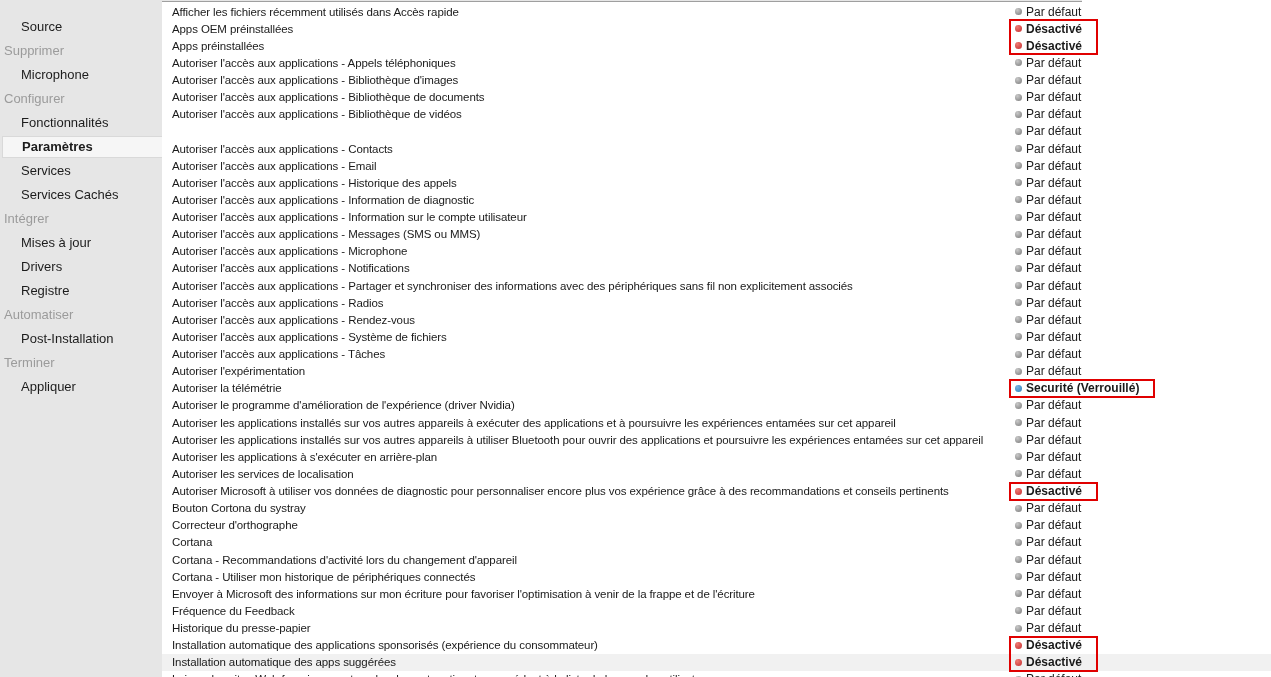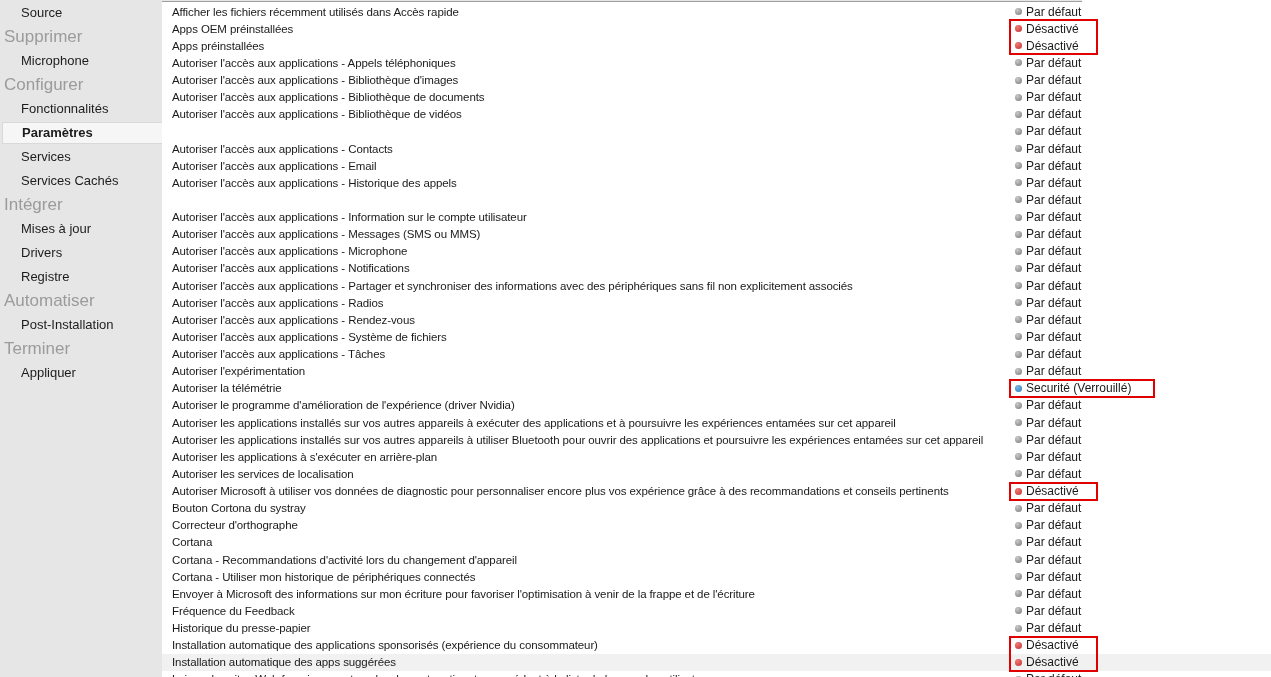--- a/index.html
+++ b/index.html
@@ -2,23 +2,23 @@
 <html><head>
 <meta charset="utf-8">
 <style>
   * { margin:0; padding:0; box-sizing:border-box; }
   html,body { width:1271px; height:677px; overflow:hidden; background:#fff;
               font-family:"Liberation Sans","DejaVu Sans",sans-serif; }
   body { position:relative; }
 
   
   .sidebar { position:absolute; left:0; top:0; width:190px; height:677px;
-             background:#e6e6e6; border-right:1px solid #9f9f9f; padding-top:1px; }
+             background:#e6e6e6; border-right:1px solid #9f9f9f; padding-top:15px; }
   .sb-section { height:24px; line-height:24px; padding-left:4px;
-                font-size:17px; color:#9b9b9b; }
+                font-size:13px; color:#9b9b9b; }
   .sb-item { height:24px; line-height:24px; padding-left:21px;
              font-size:13px; color:#1c1c1c; cursor:default; }
   .sb-item.selected { height:22px; line-height:20px; margin:1px 14px 1px 2px;
                       padding-left:19px; font-weight:bold; background:#f6f6f6;
                       border:1px solid #d9d9d9; }
 
   
   .main { position:absolute; left:162px; top:0; width:920px; height:677px;
           background:#fff; }
   .main-topband { height:2px; background:#e6e6e6; border-bottom:1px solid #9f9f9f; }
@@ -29,21 +29,21 @@
   .setting-label { position:absolute; left:10px; top:0; height:100%;
                    display:flex; align-items:center; font-size:11.5px;
                    color:#1a1a1a; white-space:nowrap; letter-spacing:-0.1px; }
   .status { position:absolute; left:853px; top:0; height:100%;
             display:flex; align-items:center; gap:4px; white-space:nowrap; }
   .dot { width:7px; height:7px; border-radius:50%; flex:0 0 7px; }
   .status.default  .dot { background:radial-gradient(circle at 35% 30%, #c9c9c9, #8d8d8d 75%); }
   .status.disabled .dot { background:radial-gradient(circle at 35% 30%, #ef7a72, #cf4040 75%); }
   .status.security .dot { background:radial-gradient(circle at 35% 30%, #7ab4e0, #3d8bc4 75%); }
   .status-text { font-size:12px; color:#1a1a1a; }
-  .status.disabled .status-text, .status.security .status-text { font-weight:normal; }
+  .status.disabled .status-text, .status.security .status-text { font-weight:bold; }
 
   
   .anno { position:absolute; border:2px solid #e00000; background:transparent;
           pointer-events:none; z-index:5; }
 </style>
 </head>
 <body>
 
 <nav class="sidebar">
     <div class="sb-item">Source</div>
@@ -137,20 +137,21 @@
         </div>
       </div>
       <div class="row">
         <span class="setting-label">Autoriser l'accès aux applications - Historique des appels</span>
         <div class="status default">
           <span class="dot"></span>
           <span class="status-text">Par défaut</span>
         </div>
       </div>
       <div class="row">
+        <span class="setting-label">Autoriser l'accès aux applications - Information de diagnostic</span>
         <div class="status default">
           <span class="dot"></span>
           <span class="status-text">Par défaut</span>
         </div>
       </div>
       <div class="row">
         <span class="setting-label">Autoriser l'accès aux applications - Information sur le compte utilisateur</span>
         <div class="status default">
           <span class="dot"></span>
           <span class="status-text">Par défaut</span>

